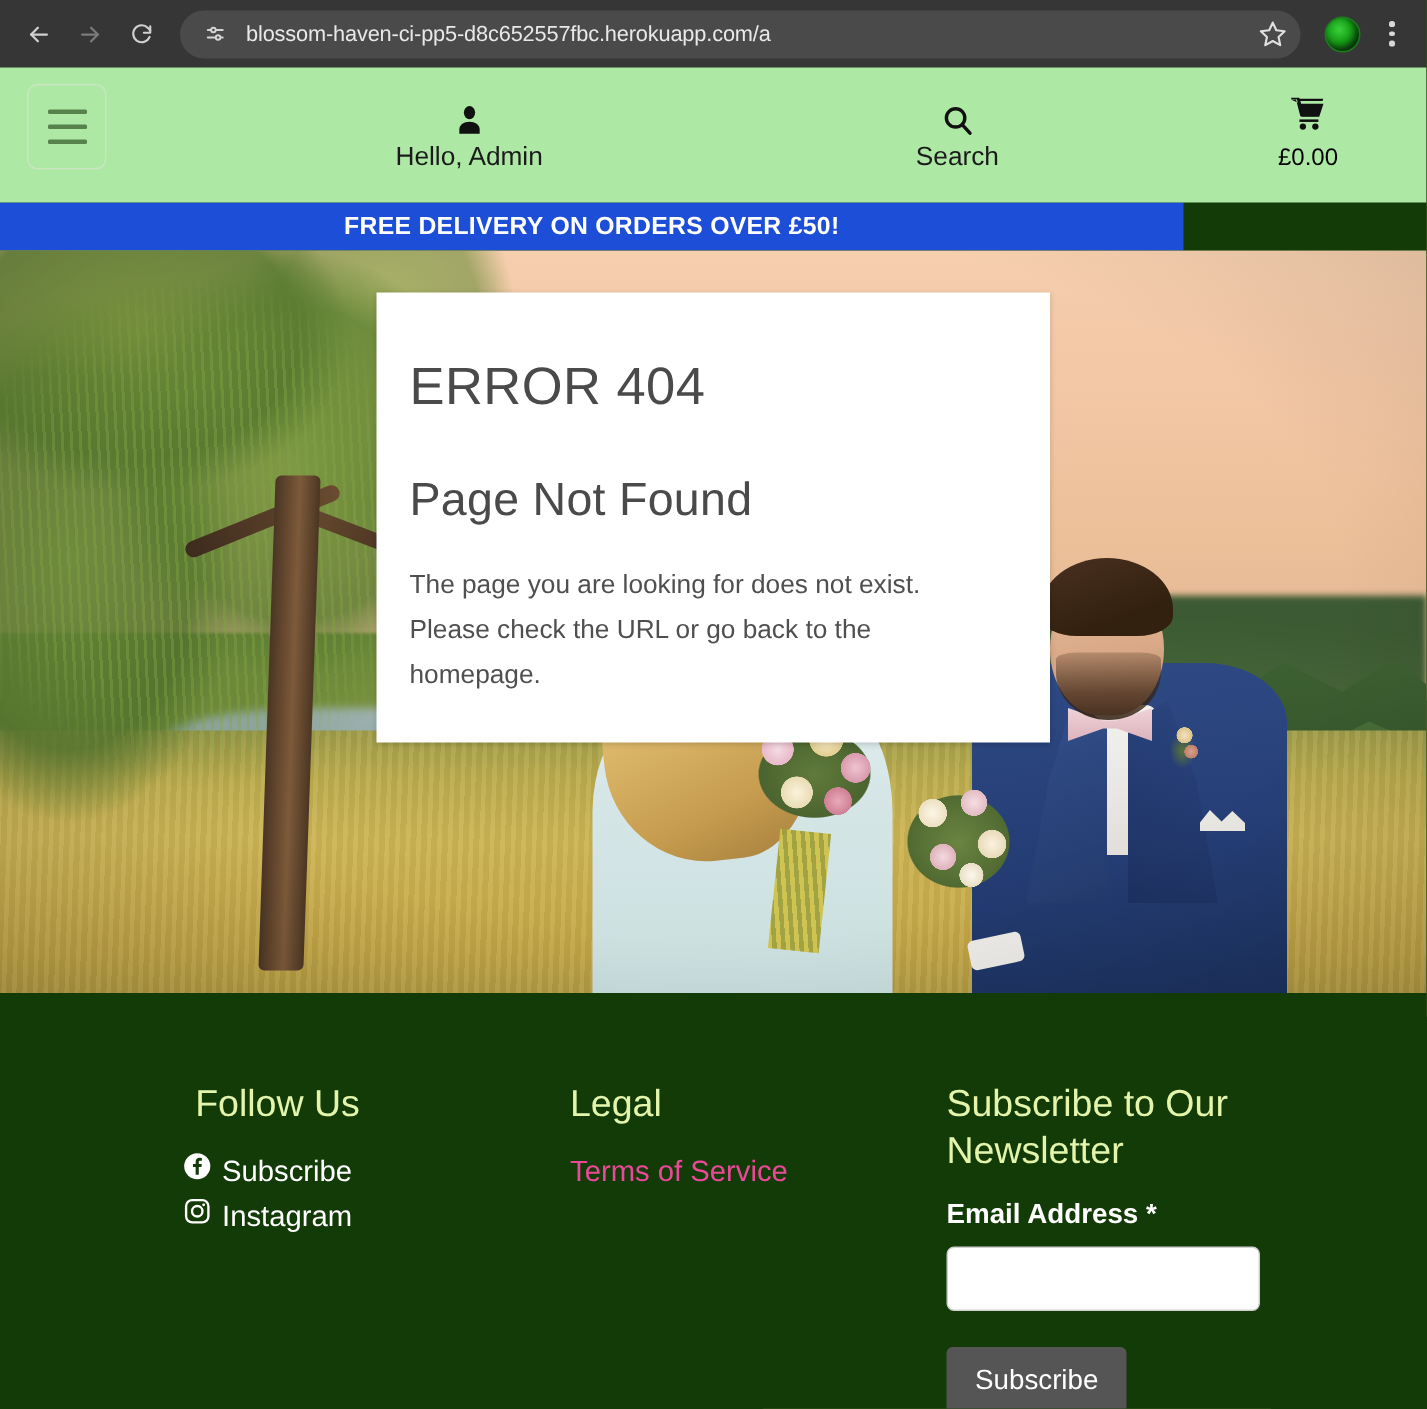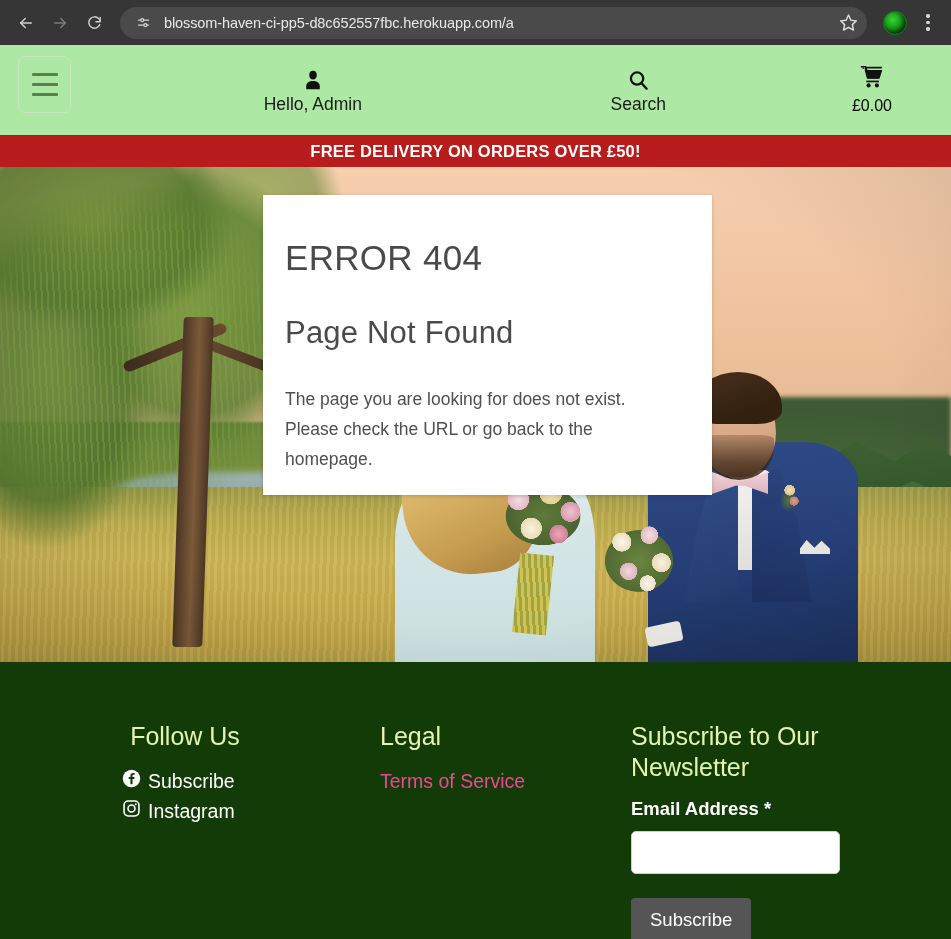--- a/index.html
+++ b/index.html
@@ -73,21 +73,21 @@
     flex:1; display:flex;flex-direction:column;align-items:center;
     justify-content:center; cursor:pointer; gap:3px;
   }
   .hdr-item .ic{height:26px;display:flex;align-items:flex-end;justify-content:center;}
   .hdr-item .lbl{font-size:17.5px;color:#1b1b1b;line-height:1.1;}
   .hdr-left-pad{width:150px;flex:none;}
   .hdr-right{width:150px;flex:none;display:flex;flex-direction:column;align-items:center;gap:3px;cursor:pointer;padding-right:8px;}
 
   
   .banner{
-    height:32px;width:951px;background:#b91c1c;
+    height:32px;width:789px;background:#1d4ed8;
     display:flex;align-items:center;justify-content:center;
   }
   .banner span{
     color:#ffffff;font-size:16.5px;font-weight:bold;letter-spacing:.2px;
   }
 
   
   .hero{
     position:relative; width:951px; height:495px; overflow:hidden;
     background:#7a8a55;
@@ -269,31 +269,31 @@
       radial-gradient(circle 11px at 60% 76%, #fdf8ec 0%, #e9dfc6 72%, rgba(0,0,0,0) 74%),
       radial-gradient(ellipse 42px 38px at 50% 50%, #6a8441 0%, #516a32 80%, rgba(0,0,0,0) 82%);
   }
   .hero-vignette{
     position:absolute;inset:0;
     background:radial-gradient(ellipse 760px 430px at 50% 45%, rgba(0,0,0,0) 55%, rgba(0,0,0,.16) 100%);
   }
 
   
   .card-404{
-    position:absolute; left:263px; top:28px; width:449px; height:300px;
+    position:absolute; left:251px; top:28px; width:449px; height:300px;
     background:#ffffff; padding:44px 22px 0 22px;
     box-shadow:0 1px 4px rgba(0,0,0,.18);
   }
   .card-404 h1{
     font-size:35px; font-weight:normal; color:#4a4a4a;
     letter-spacing:.3px; line-height:1.1; margin-bottom:38px;
   }
   .card-404 h2{
     font-size:31px; font-weight:normal; color:#4a4a4a;
-    letter-spacing:.2px; line-height:1.1; margin-bottom:34px;
+    letter-spacing:.2px; line-height:1.1; margin-bottom:24px;
   }
   .card-404 p{
     font-size:17.5px; color:#4f4f4f; line-height:1.72; max-width:392px;
   }
 
   
   .site-footer{
     width:951px; height:277px; background:#123b07;
     display:flex; padding-top:22px;
   }

